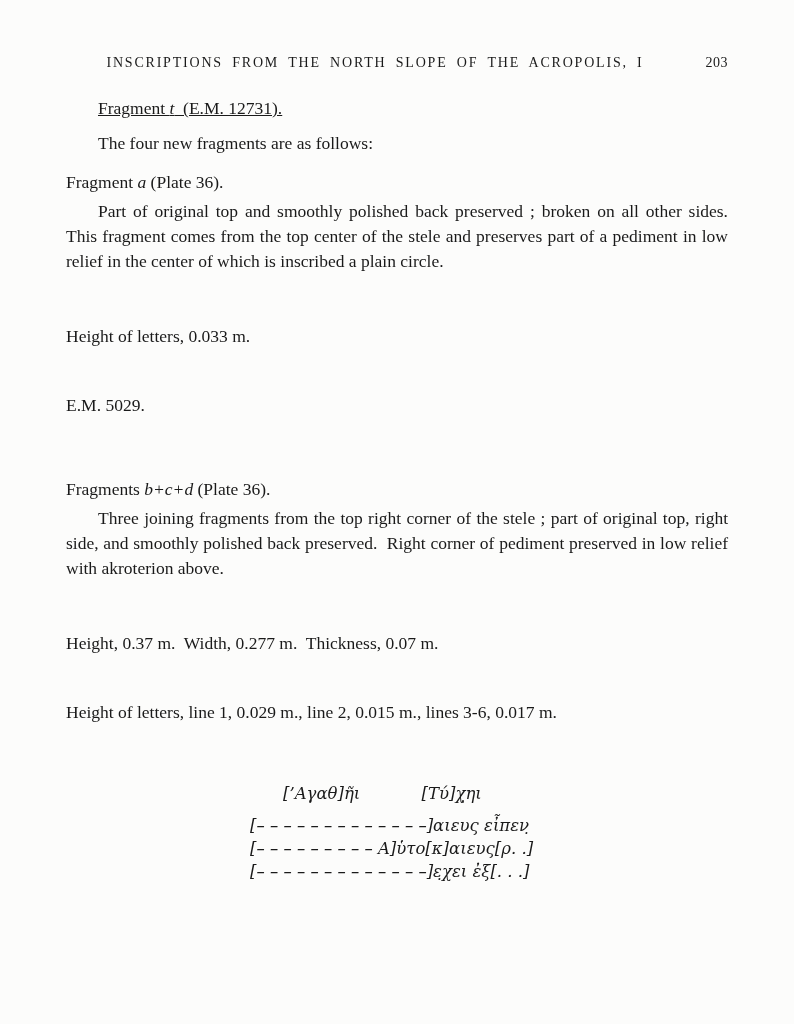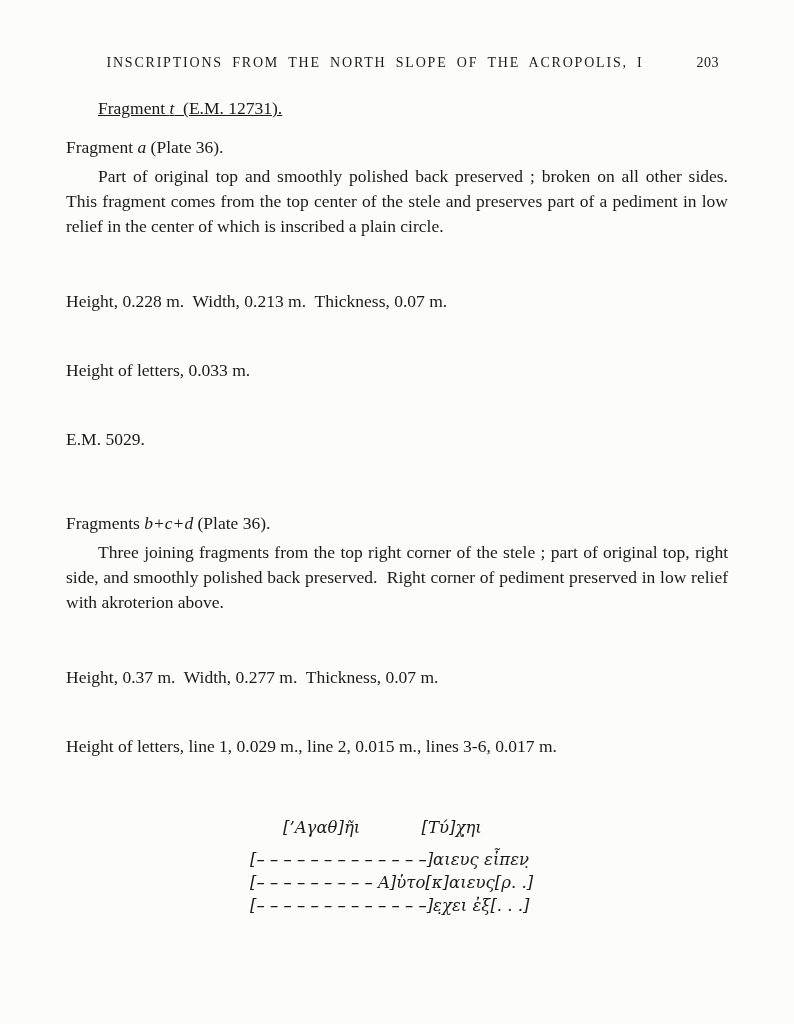--- a/index.html
+++ b/index.html
@@ -7,21 +7,21 @@
   .page{
     width:794px;height:1024px;box-sizing:border-box;
     background:var(--paper,#fcfcfb);color:var(--ink,#1a1a1a);
     padding:54px 66px 20px 66px;overflow:hidden;position:relative;
     font-family:"Liberation Serif","DejaVu Serif",serif;
     font-size:17.5px;line-height:25px;
   }
   .runhead{position:relative;text-align:center;font-size:14px;line-height:18px;
     letter-spacing:1.8px;word-spacing:4px;white-space:nowrap;}
   .runhead .title{display:inline-block;transform:translateX(-22px);}
-  .runhead .num{position:absolute;right:9px;top:0;letter-spacing:.5px;}
+  .runhead .num{position:absolute;right:0;top:0;letter-spacing:.5px;}
   .catalog{margin-top:24px;padding-left:32px;}
   .catalog .row{white-space:pre-wrap;text-decoration:underline;}
   .intro{margin-top:10px;padding-left:32px;}
   .heading{margin-top:14px;}
   .para{margin-top:4px;text-align:justify;text-indent:32px;white-space:pre-wrap;}
   .meas{margin-top:5px;line-height:23px;white-space:pre-wrap;}
   .it{font-style:italic;}
   .insc{margin-top:12px;margin-left:184px;font-family:"DejaVu Serif",serif;
     font-style:italic;font-size:16.5px;line-height:23px;}
   .insc-head{padding-left:33px;margin-bottom:9px;}
@@ -35,26 +35,26 @@
 
   <div class="runhead">
     <span class="title">INSCRIPTIONS FROM THE NORTH SLOPE OF THE ACROPOLIS, I</span>
     <span class="num">203</span>
   </div>
 
   <div class="catalog">
     <div class="row"><span>Fragment </span><span class="it">t</span><span>  (E.M. 12731).</span></div>
   </div>
 
+  <div class="intro">The four new fragments are as follows:</div>
 
   <div class="section">
     <div class="heading"><span>Fragment </span><span class="it">a</span><span> (Plate 36).</span></div>
     <div class="para">Part of original top and smoothly polished back preserved ; broken on all other sides.  This fragment comes from the top center of the stele and preserves part of a pediment in low relief in the center of which is inscribed a plain circle.</div>
     <div class="meas">
-      <div>Height, 0.228 m.  Width, 0.213 m.  Thickness, 0.07 m.</div>
       <div>Height of letters, 0.033 m.</div>
       <div>E.M. 5029.</div>
     </div>
   </div>
 
   <div class="section">
     <div class="heading"><span>Fragments </span><span class="it">b+c+d</span><span> (Plate 36).</span></div>
     <div class="para">Three joining fragments from the top right corner of the stele ; part of original top, right side, and smoothly polished back preserved.  Right corner of pediment preserved in low relief with akroterion above.</div>
     <div class="meas">
       <div>Height, 0.37 m.  Width, 0.277 m.  Thickness, 0.07 m.</div>

